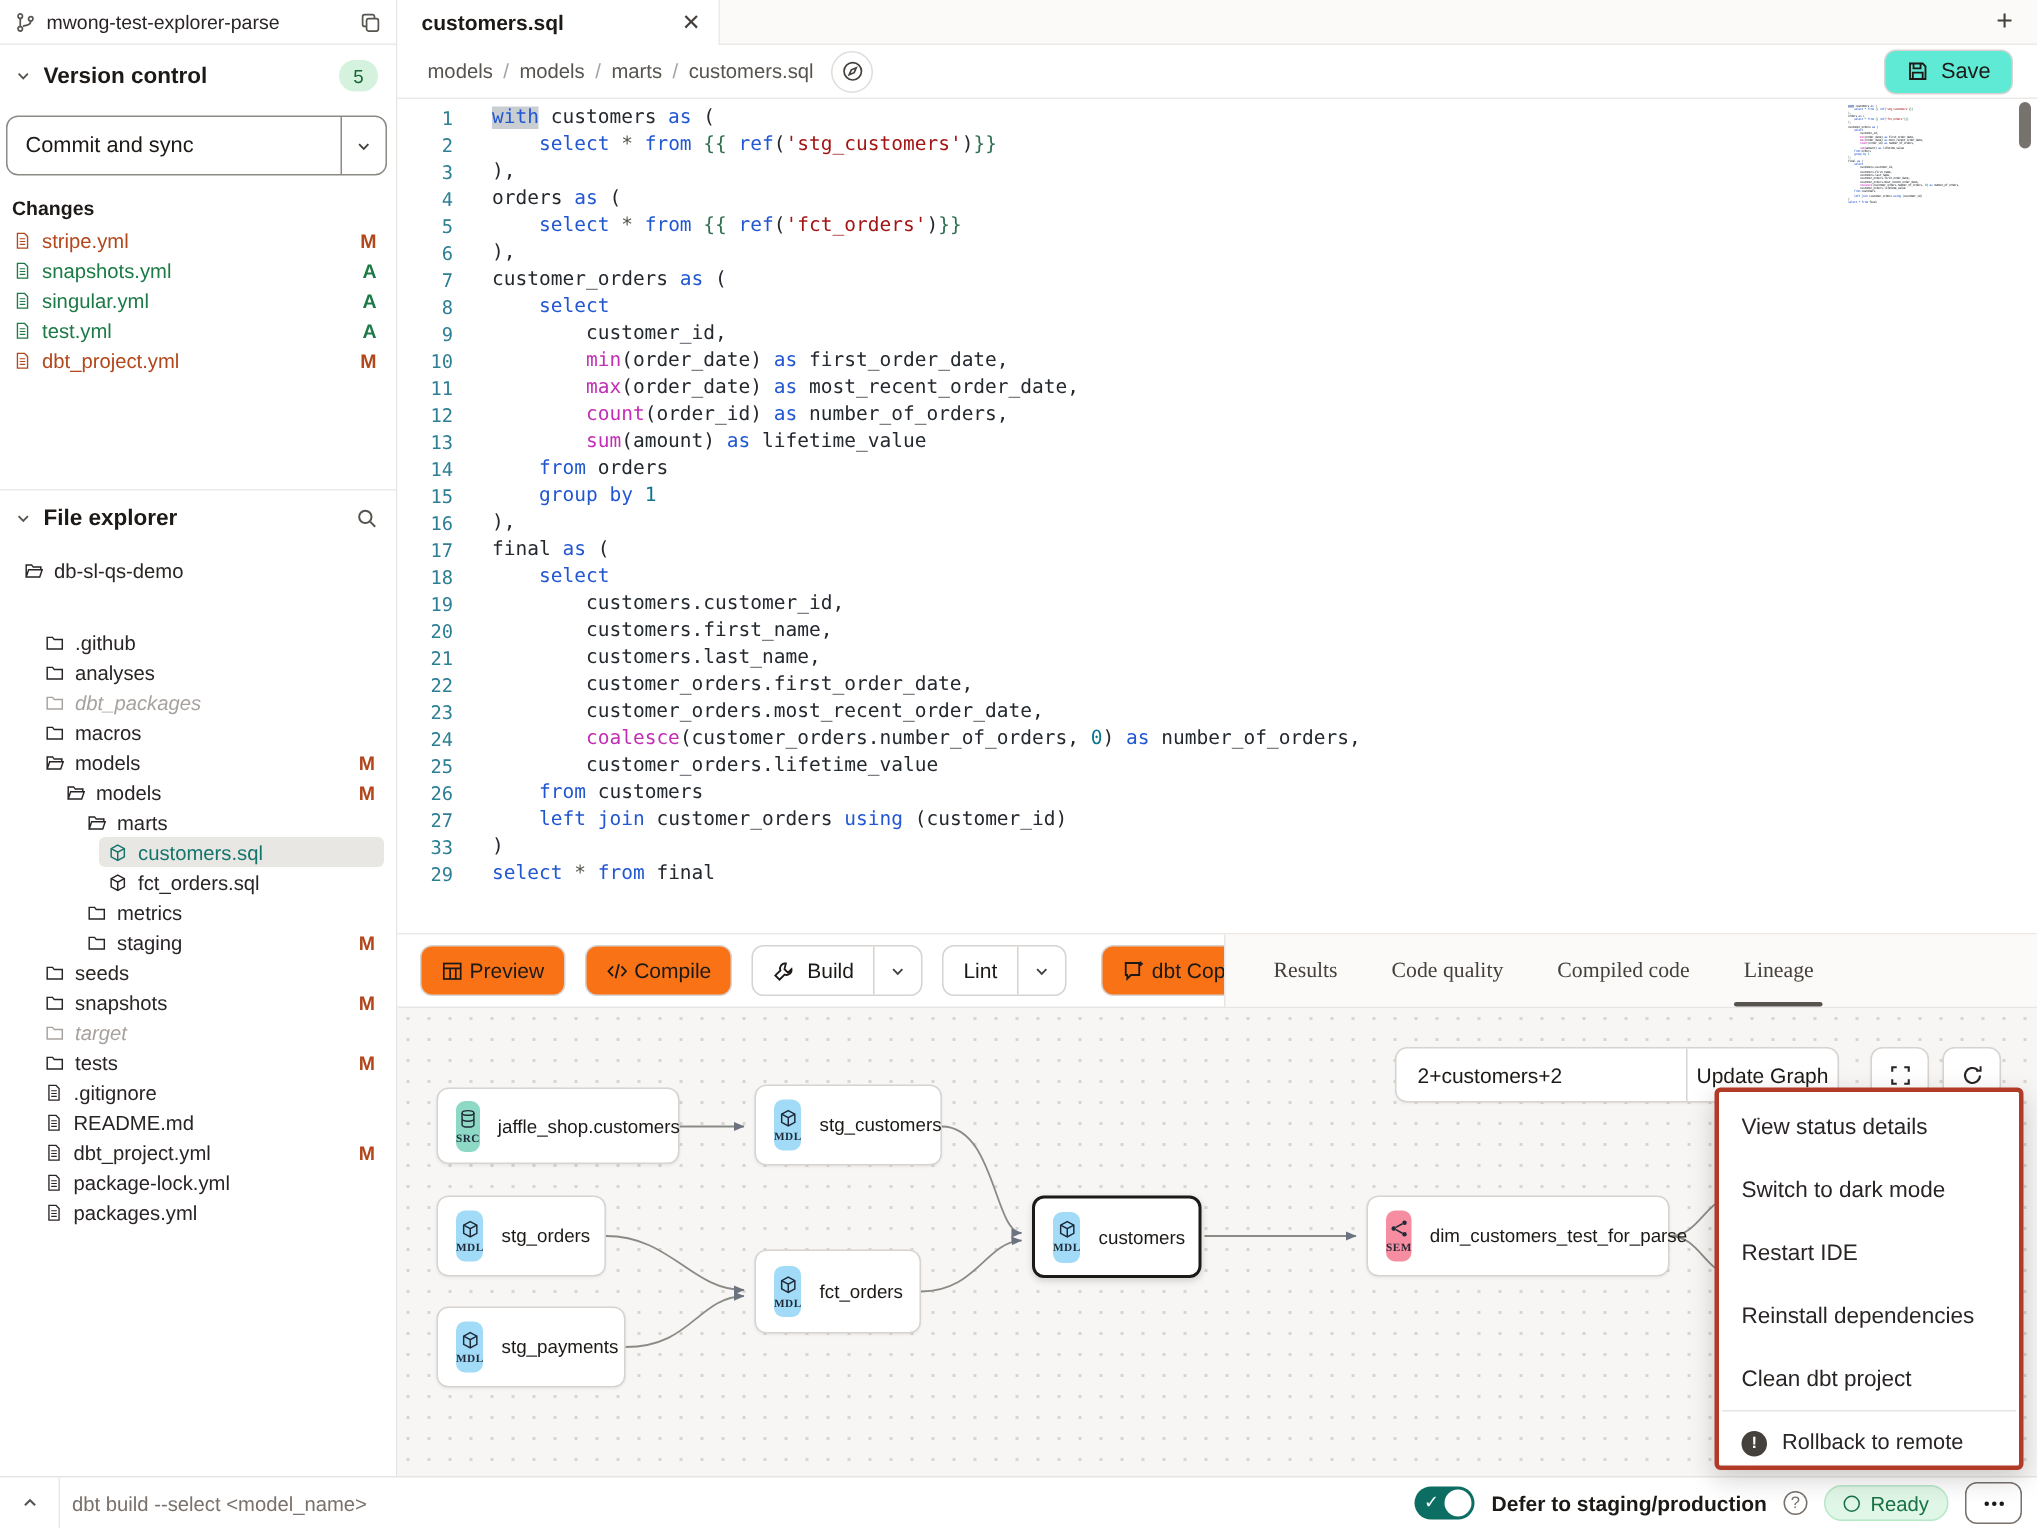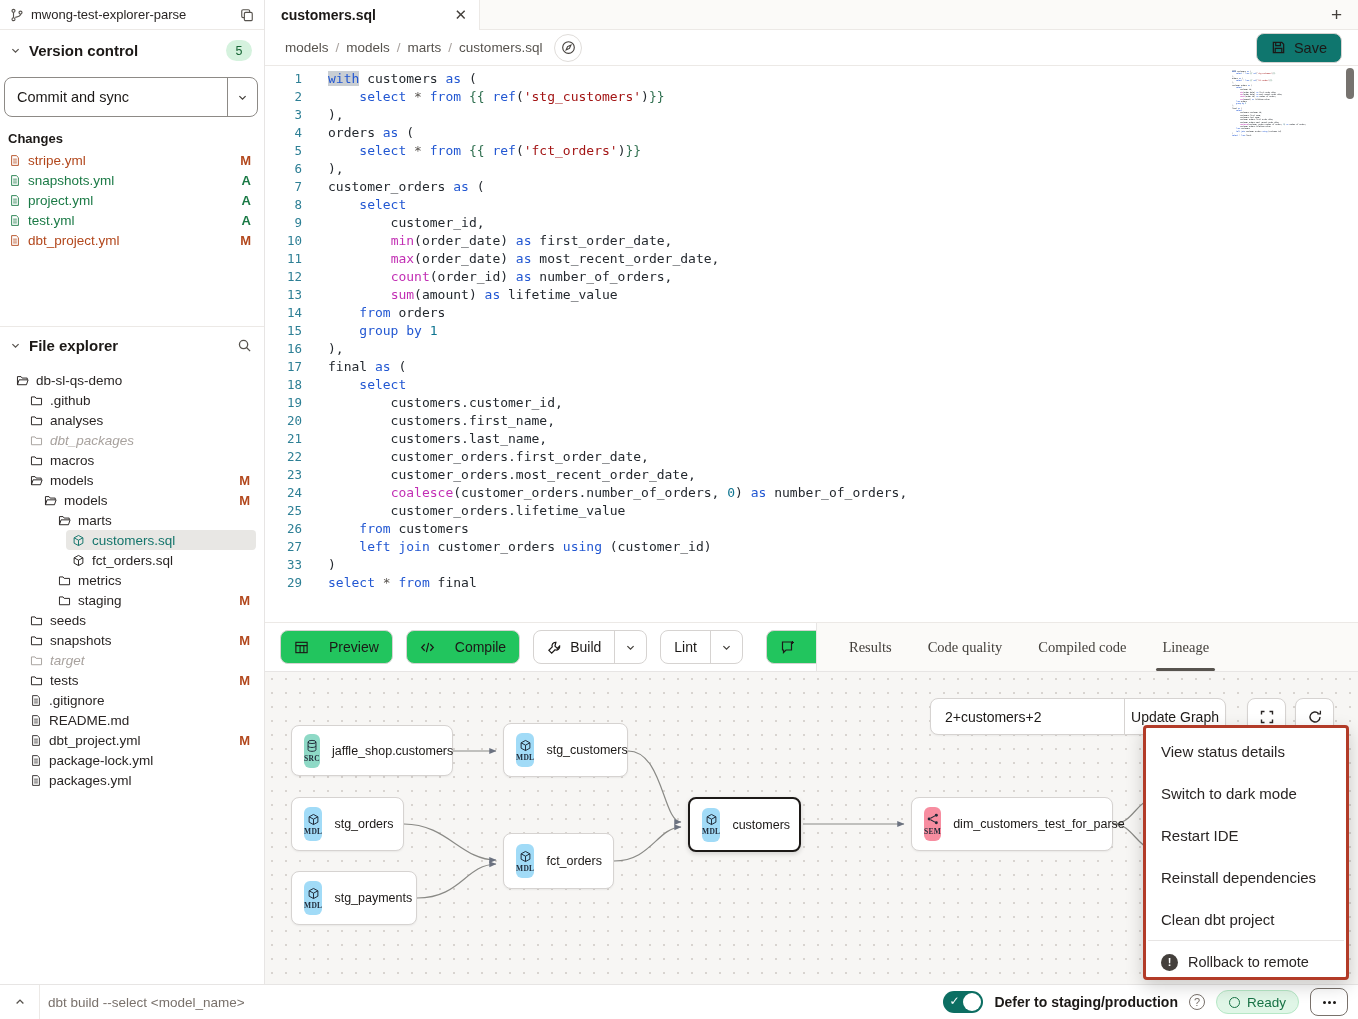--- a/index.html
+++ b/index.html
@@ -36,38 +36,38 @@
   #main { position:absolute; left:265px; top:0; width:1093px; height:984px; }
   #tabbar { height:30px; background:#fbfaf8; border-bottom:1px solid #ece9e6; position:relative; }
   #active-tab { position:absolute; left:0; top:0; width:215px; height:30px; background:#fff; border-right:1px solid #ece9e6; display:flex; align-items:center; padding:0 12px 0 16px; }
   #active-tab .t { font-weight:bold; font-size:14px; }
   #active-tab .x { margin-left:auto; color:#44403c; cursor:pointer; font-size:15px; }
   #new-tab { position:absolute; right:16px; top:5px; color:#44403c; font-size:19px; line-height:19px; cursor:pointer; }
   #crumb-row { height:36px; border-bottom:1px solid #ece9e6; display:flex; align-items:center; padding:0 16px 0 20px; background:#fff; }
   #breadcrumb { display:flex; align-items:center; color:#57534e; font-size:13.5px; gap:7px; }
   #breadcrumb .sep { color:#a8a29e; }
   #compass-btn { margin-left:12px; width:28px; height:28px; border:1px solid #e0ddda; border-radius:50%; display:flex; align-items:center; justify-content:center; color:#44403c; cursor:pointer; }
-  #save-btn { margin-left:auto; height:30px; border:1px solid #d6d3d1; border-radius:8px; background:#0f766e; display:flex; align-items:center; gap:8px; padding:0 14px; font-size:14.5px; color:#1c1917; cursor:pointer; }
+  #save-btn { margin-left:auto; height:30px; border:1px solid #d6d3d1; border-radius:8px; background:#5eead4; display:flex; align-items:center; gap:8px; padding:0 14px; font-size:14.5px; color:#1c1917; cursor:pointer; }
 
   
   #editor { position:relative; height:556px; background:#fff; overflow:hidden; font-family:"DejaVu Sans Mono","Liberation Mono",monospace; }
   #code-lines { padding-top:4px; }
   .cl { display:flex; height:18px; line-height:18px; font-size:13px; }
   .cl .ln { width:37px; text-align:right; color:#2d7f95; flex:0 0 auto; font-size:12.5px; }
   .cl pre { margin-left:26px; font-family:inherit; white-space:pre; }
   .tk-k { color:#2257d2; } .tk-f { color:#c22fb4; } .tk-s { color:#a31515; }
   .tk-n { color:#0e7490; } .tk-j { color:#2f6f4f; } .tk-d { color:#24292f; } .tk-o { color:#57534e; }
   .tk-sel { background:#c9ced3; }
   #minimap { position:absolute; right:66px; top:4px; width:60px; font-size:2px; line-height:2.3px; pointer-events:none; }
   #minimap pre { white-space:pre; font-family:inherit; letter-spacing:-0.2px; }
   #ed-scroll { position:absolute; right:4px; top:2px; width:8px; height:31px; background:#76726e; border-radius:4px; }
 
   
   #toolbar-row { position:relative; height:50px; border-top:1px solid #ece9e6; border-bottom:1px solid #e7e5e4; display:flex; align-items:center; background:#fff; }
-  .tbtn { height:34px; border:1px solid #d6d3d1; border-radius:8px; background:#22c55e; display:flex; align-items:center; gap:20px; padding:0 13px; font-size:14px; color:#1c1917; cursor:pointer; }
+  .tbtn { height:34px; border:1px solid #d6d3d1; border-radius:8px; background:#f97316; display:flex; align-items:center; gap:4px; padding:0 13px; font-size:14px; color:#1c1917; cursor:pointer; }
   .tsplit { height:34px; border:1px solid #d6d3d1; border-radius:8px; background:#fff; display:flex; overflow:hidden; }
   .tsplit .m { display:flex; align-items:center; gap:8px; padding:0 13px; cursor:pointer; font-size:14px; }
   .tsplit .a { width:32px; border-left:1px solid #d6d3d1; display:flex; align-items:center; justify-content:center; color:#44403c; cursor:pointer; }
   #tabs-zone { position:absolute; left:551px; right:0; top:0; bottom:0; background:#fbfaf8; border-left:1px solid #e7e5e4; display:flex; align-items:stretch; gap:36px; padding-left:32px; }
   .rtab { display:flex; align-items:center; font-size:14.5px; color:#44403c; position:relative; cursor:pointer;font-family:Liberation Serif, serif; }
   .rtab.active::after { content:""; position:absolute; left:-6px; right:-6px; bottom:0; height:3px; background:#57534e; border-radius:2px; }
 
   
   #graph { position:relative; height:312px; background:#f7f6f4; background-image:radial-gradient(#d8d4d0 1px, transparent 1.3px); background-size:14px 14px; overflow:hidden; }
   #edges { position:absolute; inset:0; }
@@ -170,21 +170,21 @@
         <span class="nm">snapshots.yml</span>
         <span class="st">A</span>
       </div>
       <div class="vc-row added">
         <span class="ico">
           <svg width="12" height="13" viewBox="0 0 16 16" fill="none" stroke="currentColor" stroke-width="1.2">
             <path d="M3.5 1.5h6.3l2.7 2.7v10.3H3.5z"></path>
             <path d="M5.5 6.2h5M5.5 8.7h5M5.5 11.2h5" stroke-width="1"></path>
           </svg>
         </span>
-        <span class="nm">project.yml</span>
+        <span class="nm">singular.yml</span>
         <span class="st">A</span>
       </div>
       <div class="vc-row added">
         <span class="ico">
           <svg width="12" height="13" viewBox="0 0 16 16" fill="none" stroke="currentColor" stroke-width="1.2">
             <path d="M3.5 1.5h6.3l2.7 2.7v10.3H3.5z"></path>
             <path d="M5.5 6.2h5M5.5 8.7h5M5.5 11.2h5" stroke-width="1"></path>
           </svg>
         </span>
         <span class="nm">test.yml</span>
@@ -219,21 +219,21 @@
     </div>
     <div id="fe-tree" style="margin-top:8px;">
         <div class="tree-row " style="margin-left: 10px; padding-left: 6px;">
           <span class="ico">
             <svg width="13" height="13" viewBox="0 0 16 16" fill="none" stroke="currentColor" stroke-width="1.2">
               <path d="M1.8 13.2V3.2h4.4l1.4 1.8h6.2v1.9M1.8 13.2l2-6h11.1l-2 6z"></path>
             </svg>
           </span>
           <span class="lbl">db-sl-qs-demo</span>
         </div>
-        <div class="tree-row " style="margin-left: 24px; padding-left: 6px;">
+        <div class="tree-row " style="margin-left: 24px; padding-left: 6px; margin-top: 28px;">
           <span class="ico">
             <svg width="13" height="13" viewBox="0 0 16 16" fill="none" stroke="currentColor" stroke-width="1.2">
               <path d="M1.8 13.2V3.6h4.4l1.4 1.8h6.6v7.8z"></path>
             </svg>
           </span>
           <span class="lbl">.github</span>
         </div>
         <div class="tree-row " style="margin-left: 24px; padding-left: 6px;">
           <span class="ico">
             <svg width="13" height="13" viewBox="0 0 16 16" fill="none" stroke="currentColor" stroke-width="1.2">

